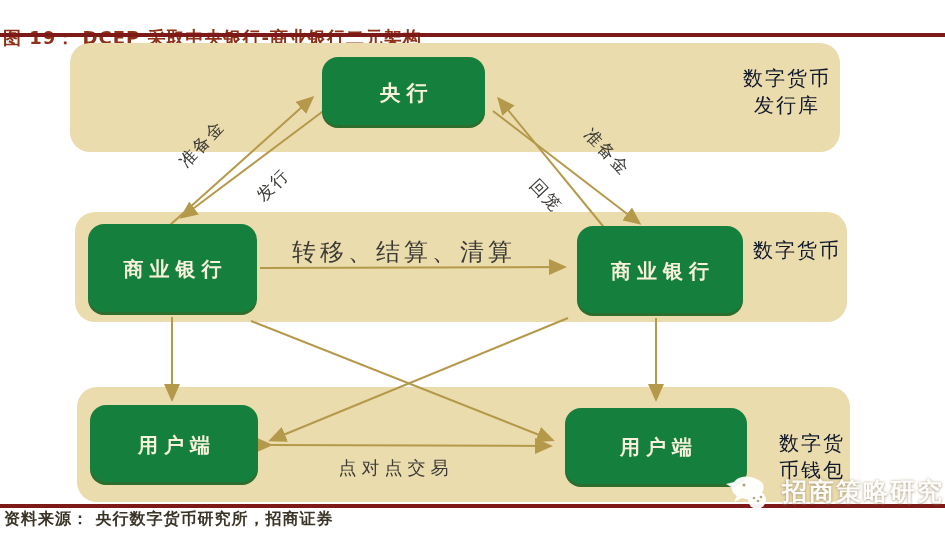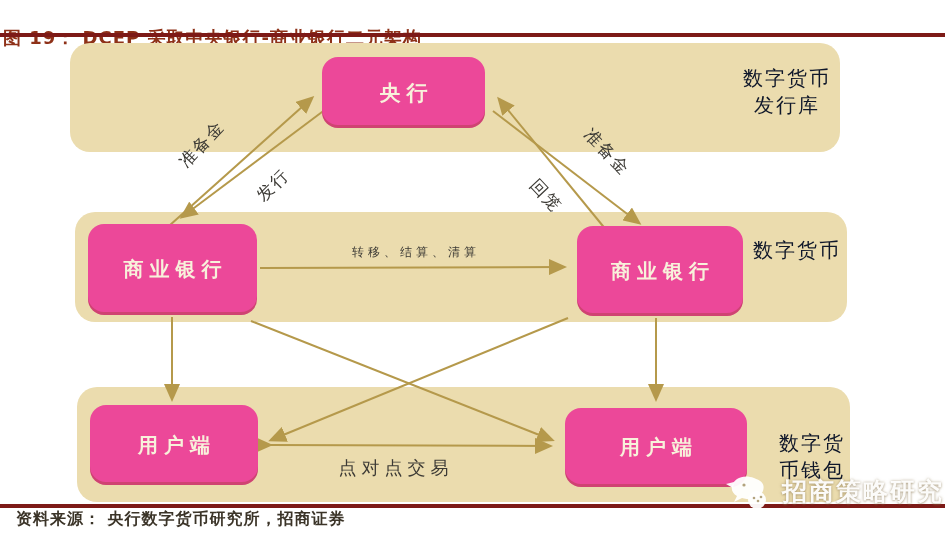--- a/index.html
+++ b/index.html
@@ -19,21 +19,21 @@
   .rule{left:0;width:945px;height:4px;background:#7D1A17;}
   .rule-top{top:33px;}
   .rule-bottom{top:504px;}
   
   .band{background:#EBDCAE;border-radius:20px;}
   .band-1{left:70px;top:43px;width:770px;height:109px;}
   .band-2{left:75px;top:212px;width:772px;height:110px;}
   .band-3{left:77px;top:387px;width:773px;height:115px;}
   
   .node{
-    background:#ec4899;border-radius:16px;
+    background:#15803d;border-radius:16px;
     display:flex;align-items:center;justify-content:center;
     color:#F8F1DB;font-weight:bold;font-size:20px;letter-spacing:6px;
     text-indent:6px;
     box-shadow:inset 0 -3px 0 rgba(120,50,0,.25);
   }
   .node-central{left:322px;top:57px;width:163px;height:71px;font-size:21px;}
   .node-cb-left{left:88px;top:224px;width:169px;height:91px;}
   .node-cb-right{left:577px;top:226px;width:166px;height:90px;}
   .node-user-left{left:90px;top:405px;width:168px;height:80px;}
   .node-user-right{left:565px;top:408px;width:182px;height:79px;}
@@ -47,28 +47,28 @@
   .tier-label-3{left:766px;top:430px;width:92px;}
   
   .edge-label{
     color:#3C3A35;font-size:17px;letter-spacing:2px;white-space:nowrap;
     transform-origin:center center;
   }
   .el-reserve-left {left:202px;top:144px;transform:translate(-50%,-50%) rotate(-47deg);}
   .el-issue        {left:273px;top:185px;transform:translate(-50%,-50%) rotate(-45deg);}
   .el-reserve-right{left:607px;top:152px;transform:translate(-50%,-50%) rotate(46deg);}
   .el-recall       {left:546px;top:196px;transform:translate(-50%,-50%) rotate(47deg);}
-  .el-transfer     {left:416px;top:252px;transform:translate(-50%,-50%);font-size:12px;letter-spacing:4px;}
+  .el-transfer     {left:404px;top:252px;transform:translate(-50%,-50%);font-size:24px;letter-spacing:4px;}
   .el-p2p          {left:396px;top:468px;transform:translate(-50%,-50%);font-size:18px;letter-spacing:5px;}
   
   svg.arrows{left:0;top:0;pointer-events:none;}
   
   .source-note{
     left:4px;top:509px;width:700px;
-    font-size:16px;font-weight:bold;color:#3B3428;letter-spacing:1px;margin-left:12px;
+    font-size:16px;font-weight:bold;color:#3B3428;letter-spacing:1px;
   }
   
   .watermark{
     left:782px;top:475px;width:170px;
     font-size:25px;font-weight:bold;letter-spacing:2px;
     color:rgba(255,255,255,0.95);
     text-shadow:0 0 3px rgba(140,120,80,0.55),0 1px 2px rgba(140,120,80,0.4);
     font-family:"DejaVu Sans","Liberation Sans",sans-serif;
   }
   .bird{left:724px;top:472px;}

